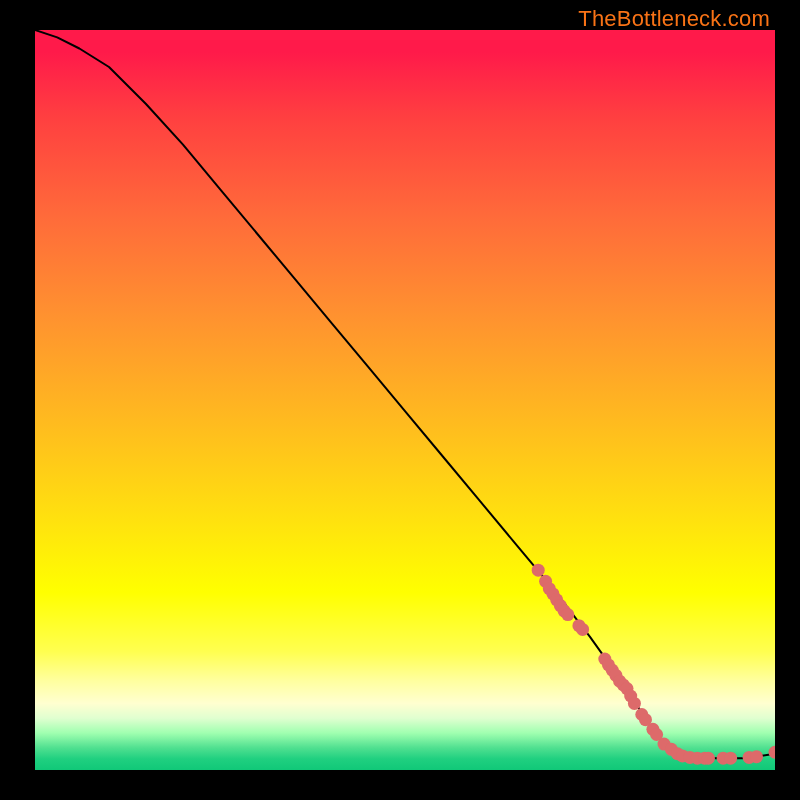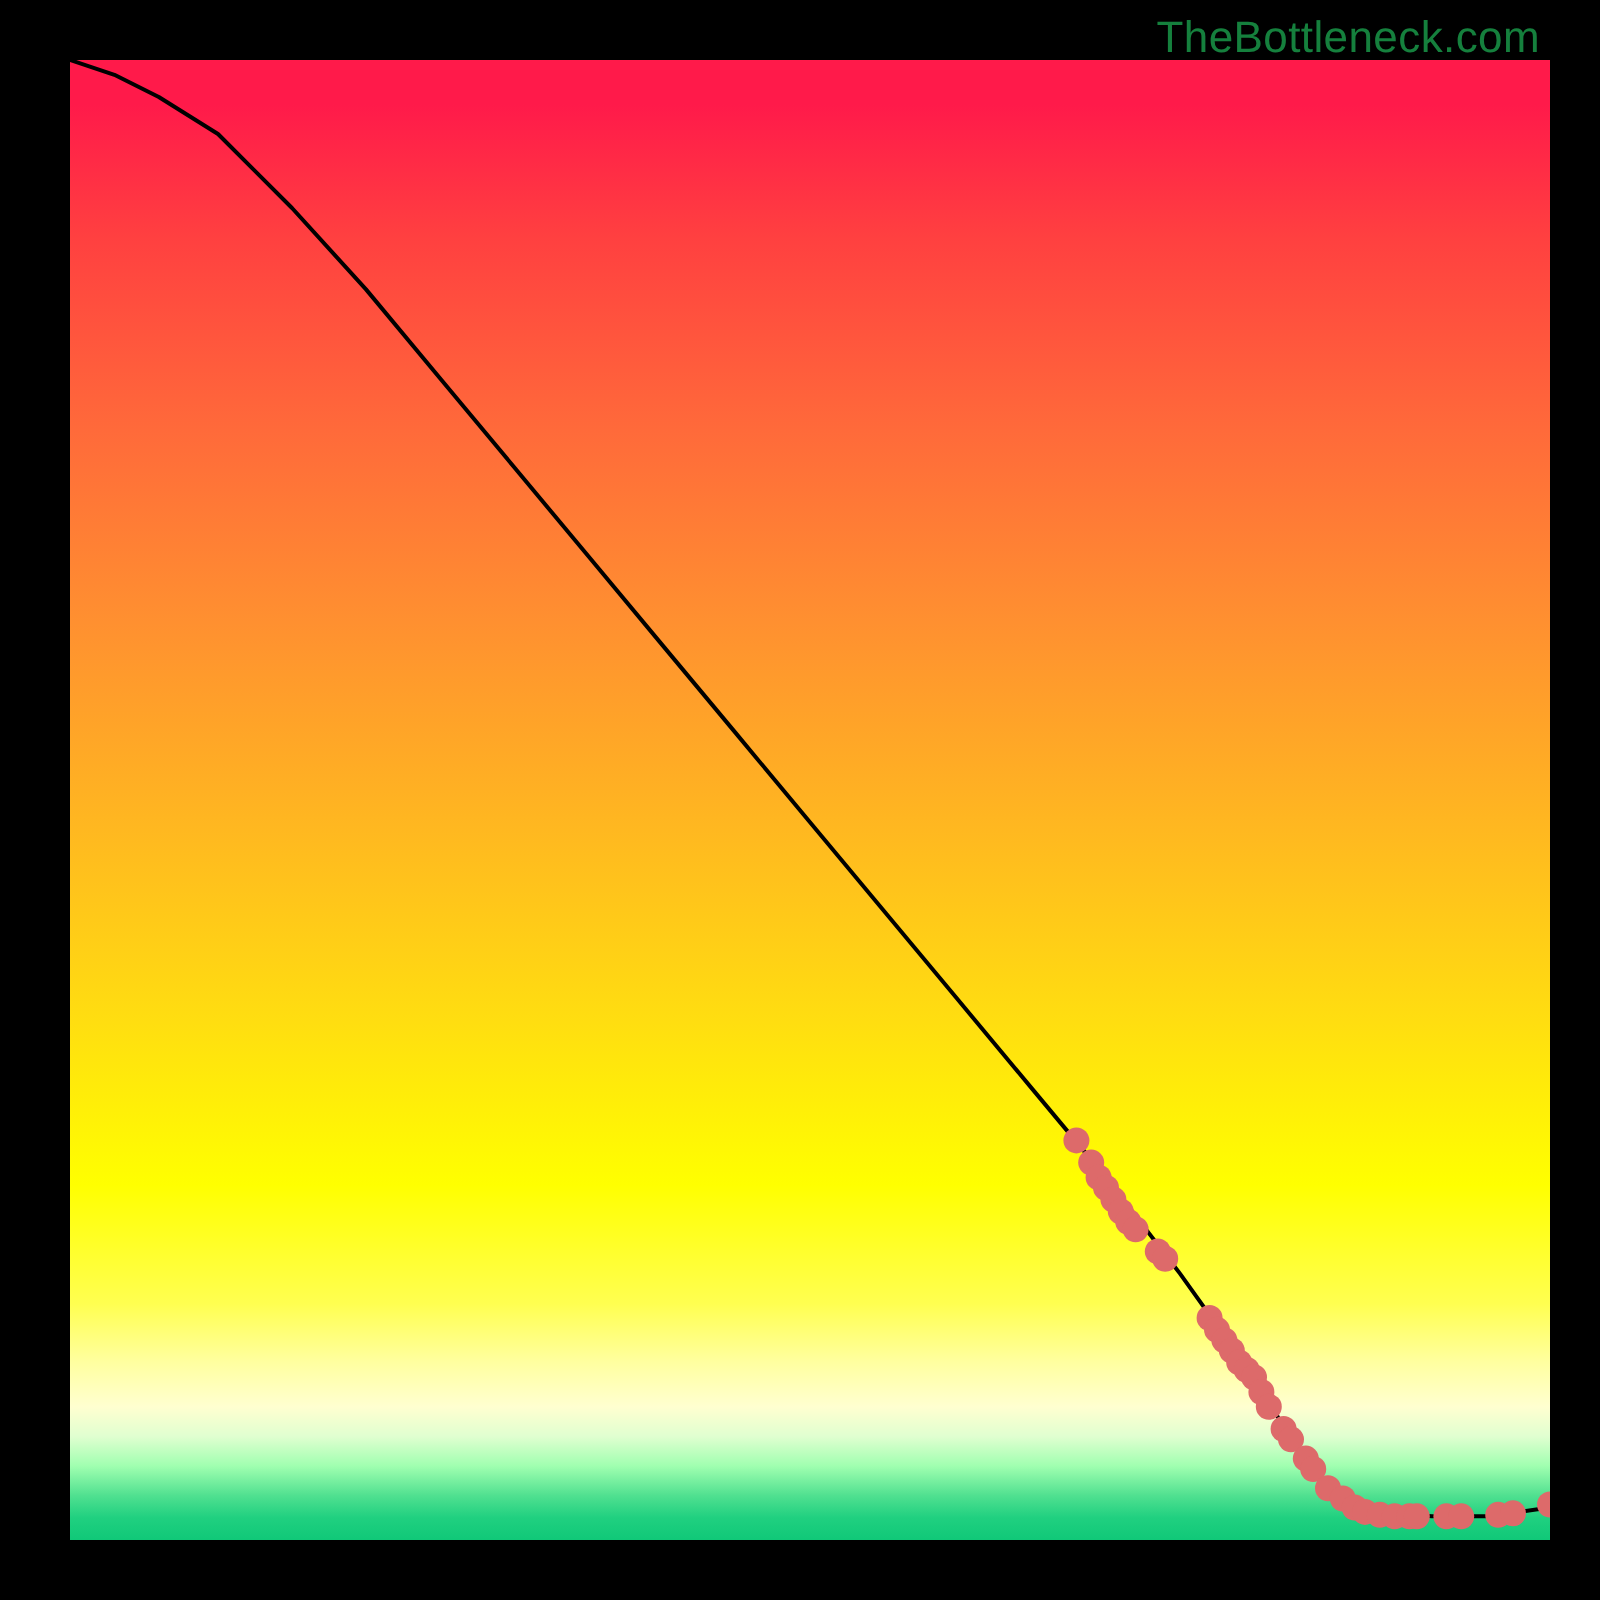--- a/index.html
+++ b/index.html
@@ -37,21 +37,21 @@
       #a0ffb0 95%,
       #50e090 97%,
       #20d080 98.5%,
       #10c878 100%
     );
   }
   .attribution {
     position: absolute;
     top: 6px;
     right: 30px;
-    color: #15803d;
+    color: #f97316;
     font-size: 22px;
     font-weight: 500;
     letter-spacing: 0.2px;
   }
   svg.overlay {
     position: absolute;
     inset: 0;
     width: 100%;
     height: 100%;
   }

